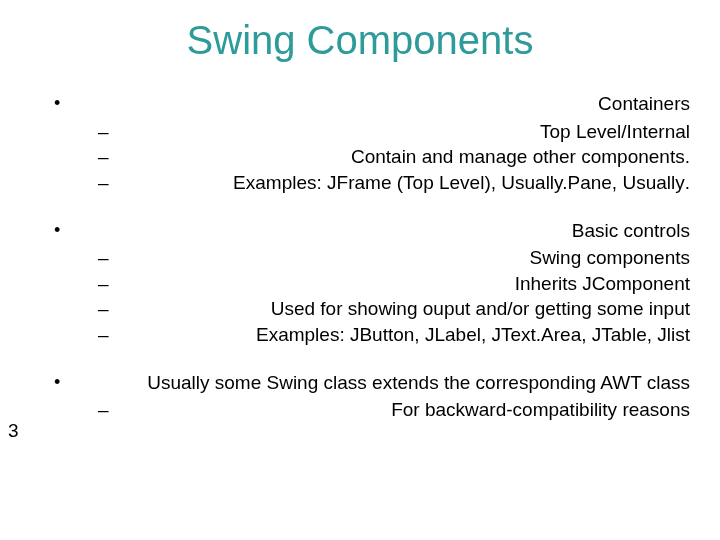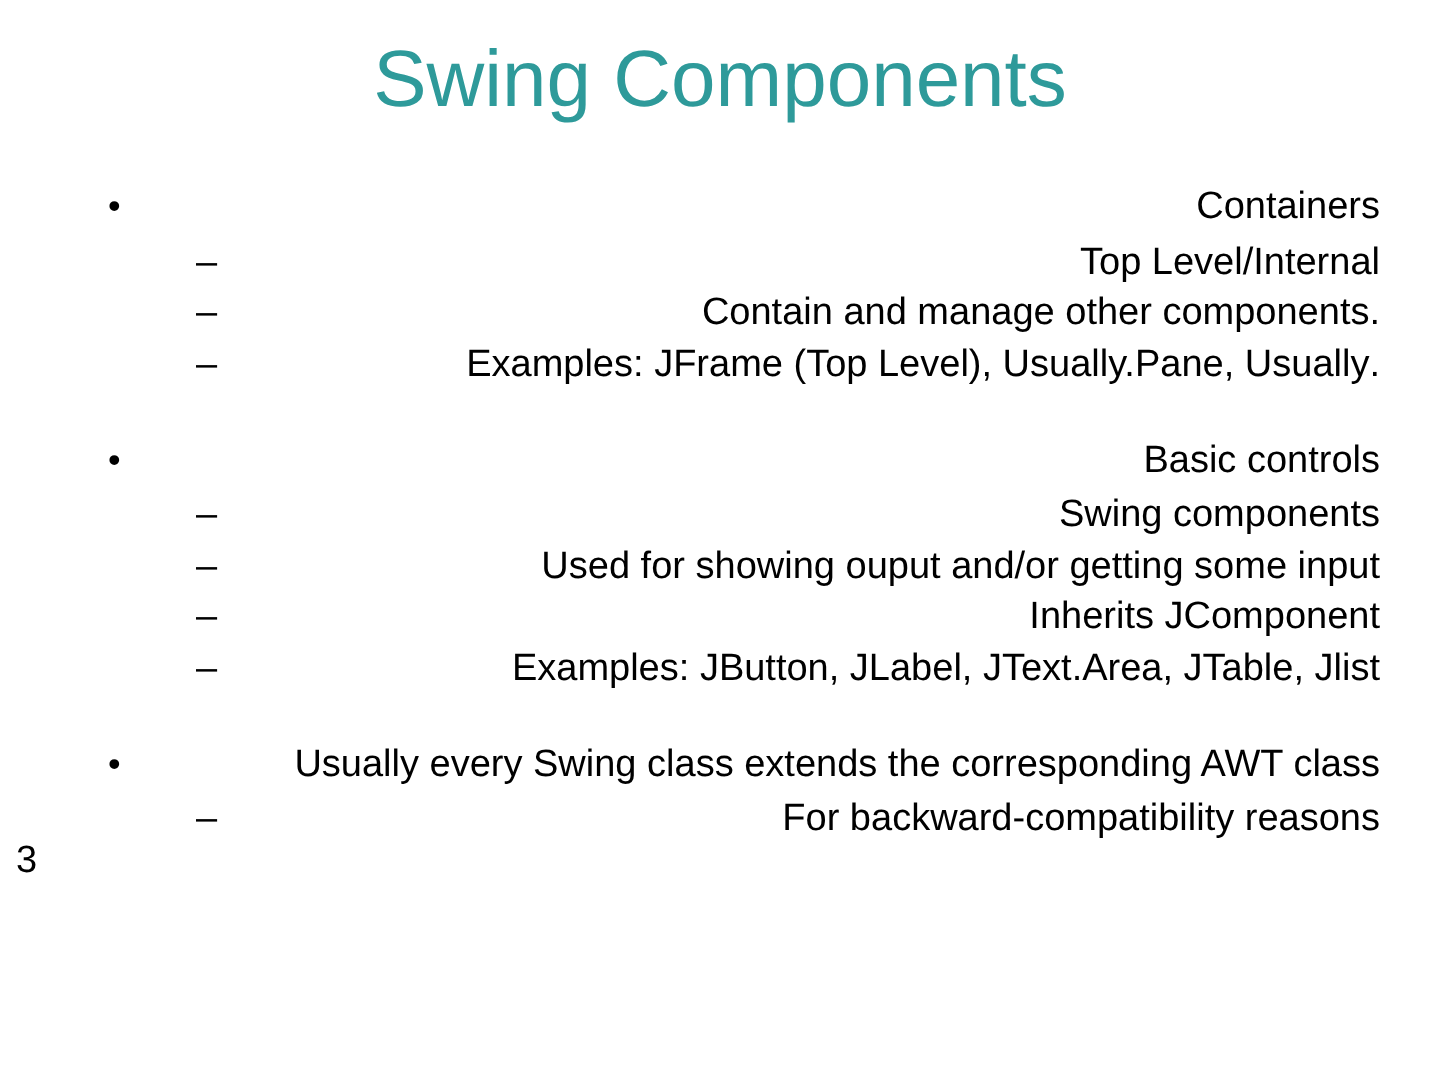--- a/index.html
+++ b/index.html
@@ -95,30 +95,30 @@
           <li>
             <span>Examples: </span><code>JFrame</code><span> (Top Level), </span><code>Usually.Pane</code><span>, </span><code>Usually</code><span>.</span>
           </li>
         </ul>
       </li>
 
       <li>
         <span>Basic controls</span>
         <ul class="level2">
           <li>Swing components</li>
+          <li>Inherits JComponent</li>
           <li>Used for showing ouput and/or getting some input</li>
-          <li>Inherits JComponent</li>
           <li>
             <span>Examples: </span><code>JButton, JLabel, JText.Area, JTable, Jlist</code>
           </li>
         </ul>
       </li>
 
       <li>
-        <span>Usually every Swing class extends the corresponding AWT class</span>
+        <span>Usually some Swing class extends the corresponding AWT class</span>
         <ul class="level2">
           <li>For backward-compatibility reasons</li>
         </ul>
       </li>
 
     </ul>
 
   </div>
 
   <div class="pagenum">3</div>

